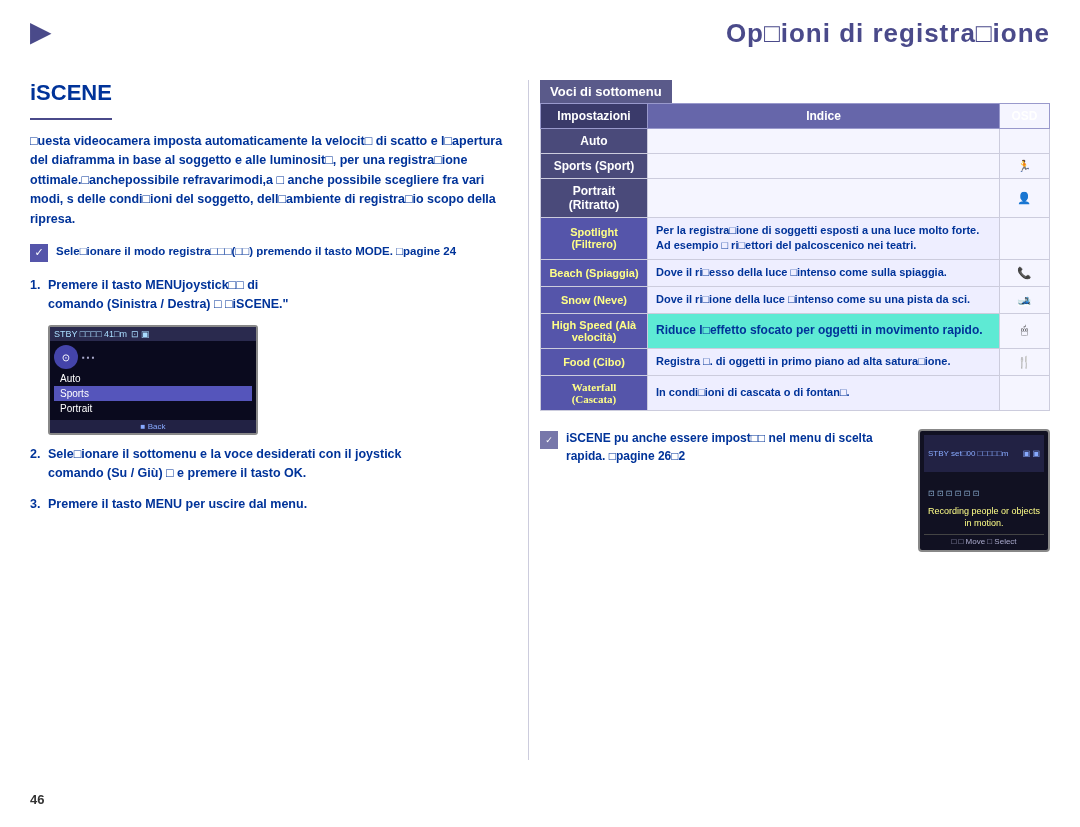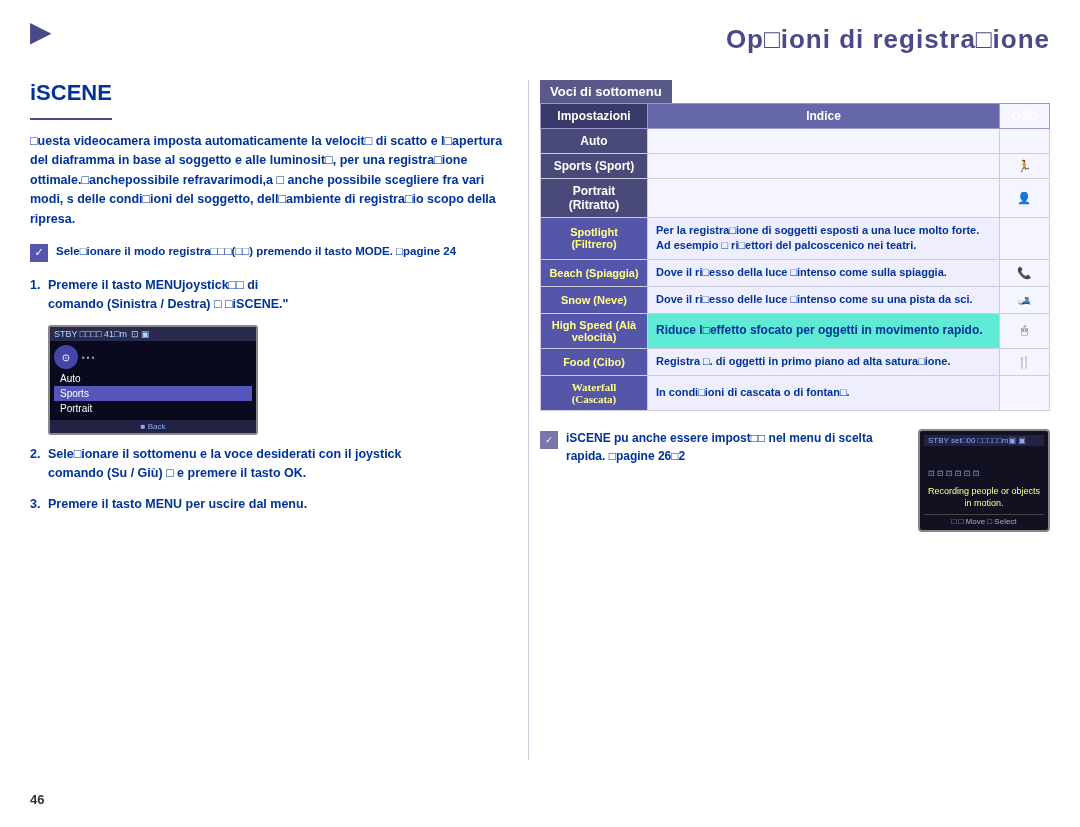--- a/index.html
+++ b/index.html
@@ -9,21 +9,21 @@
       background: #ffffff;
       font-family: Arial, sans-serif;
       font-size: 13px;
       overflow: hidden;
       position: relative;
     }
 
     
     .page-title {
       position: absolute;
-      top: 24px;
+      top: 18px;
       right: 30px;
       font-size: 26px;
       font-weight: bold;
       color: #4a4a8a;
       letter-spacing: 1px;
     }
 
     
     .top-left-icon {
       position: absolute;
@@ -243,23 +243,24 @@
       background: #111122;
       border: 2px solid #888;
       border-radius: 4px;
       padding: 4px;
     }
 
     .mini-camera-header {
       background: #222244;
       color: #88aaff;
       font-size: 8px;
-      padding: 1px 4px;
+      padding: 14px 4px;
       display: flex;
-      margin-bottom: 16px;
+      justify-content: space-between;
+      margin-bottom: 10px;
     }
 
     .mini-camera-msg {
       color: #ffff88;
       font-size: 9px;
       text-align: center;
       padding: 4px 2px;
       line-height: 1.4;
     }
 
@@ -392,21 +393,21 @@
       </tr>
 
       <tr>
         <td class="col-impostazioni" style="background:#5555aa; color:#ffff88; font-size:11px;">Beach (Spiaggia)</td>
         <td class="col-indice" style="background:#eeeeff; color:#003399; font-weight:bold; font-size:11px;">Dove il ri□esso della luce □intenso come sulla spiaggia.</td>
         <td class="col-osd">📞</td>
       </tr>
 
       <tr>
         <td class="col-impostazioni" style="background:#5555aa; color:#ffff88; font-size:11px;">Snow (Neve)</td>
-        <td class="col-indice" style="background:#eeeeff; color:#003399; font-weight:bold; font-size:11px;">Dove il ri□esso delle luce □intenso come su una pista da sci.</td>
+        <td class="col-indice" style="background:#eeeeff; color:#003399; font-weight:bold; font-size:11px;">Dove il ri□ione della luce □intenso come su una pista da sci.</td>
         <td class="col-osd">🎿</td>
       </tr>
 
       <tr>
         <td class="col-impostazioni" style="background:#5555aa; color:#ffff88; font-size:11px;">High Speed (Alà velocità)</td>
         <td class="col-indice" style="background:#5eead4; color:#003399; font-weight:bold; font-size:12px;">Riduce l□effetto sfocato per oggetti in movimento rapido.</td>
         <td class="col-osd">🖱</td>
       </tr>
 
       <tr>

